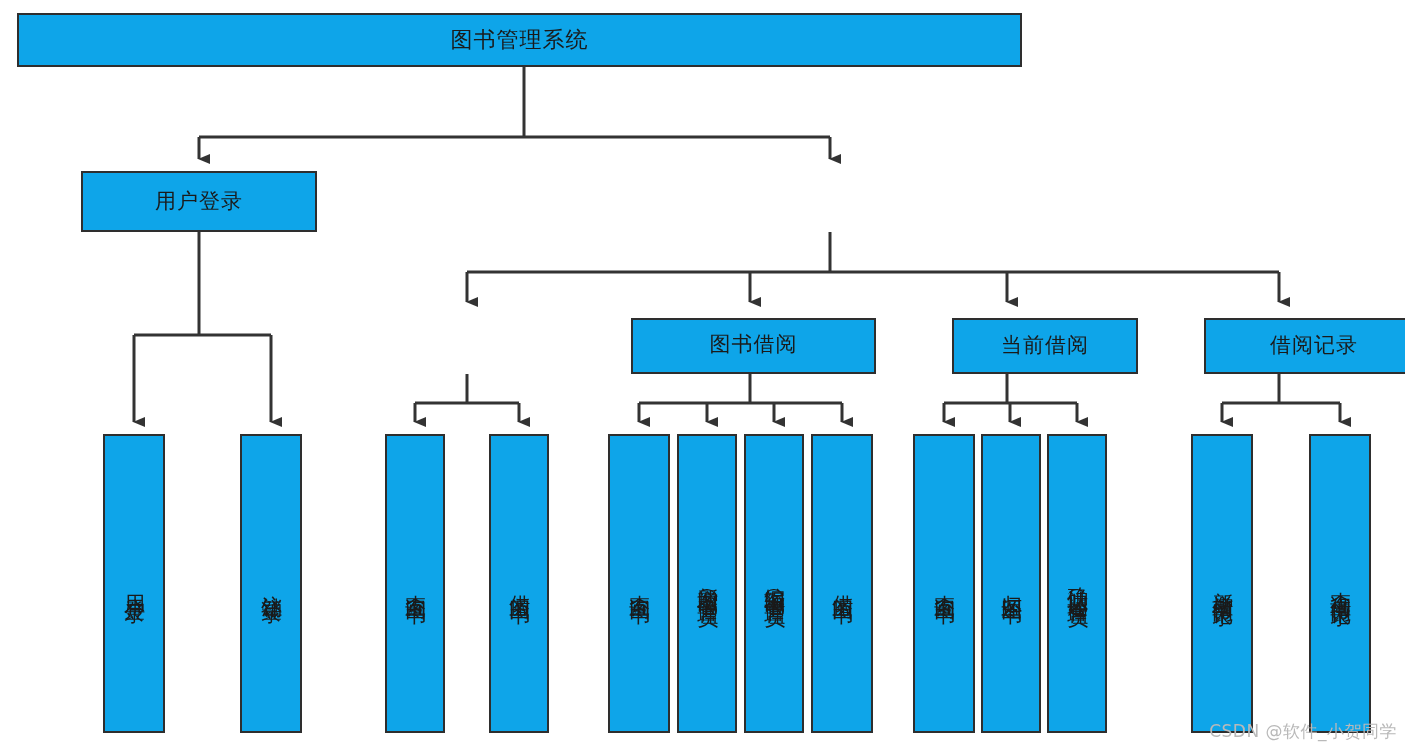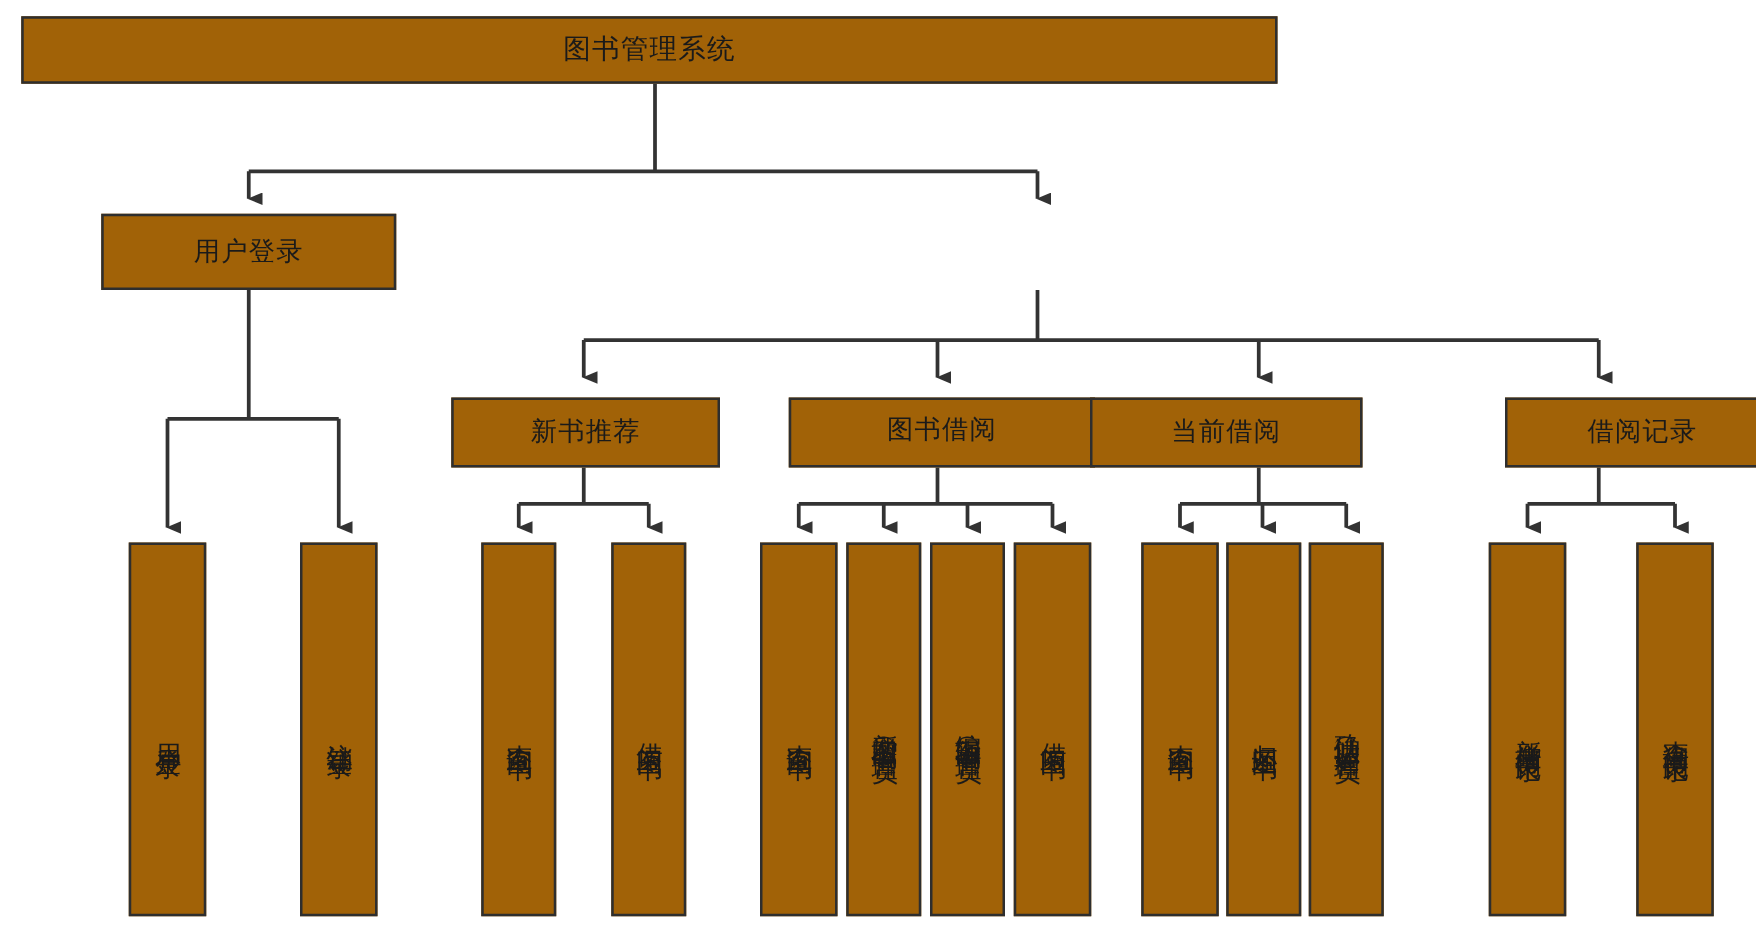--- a/index.html
+++ b/index.html
@@ -18,21 +18,21 @@
   }
   #wires{
     position:absolute;
     left:0;top:0;
     width:1405px;height:747px;
     pointer-events:none;
   }
   .node{
     position:absolute;
     box-sizing:border-box;
-    background:#a16207;
+    background:#0ea5e9;
     border:2px solid #2e2e2e;
     display:flex;
     align-items:center;
     justify-content:center;
     z-index:2;
   }
   .node-label{
     font-size:21px;
     line-height:1.12;
     letter-spacing:1px;
@@ -124,27 +124,24 @@
   </svg>
 
   <div class="node root" style="left:17px;top:13px;width:1005px;height:54px;">
     <span class="node-label">图书管理系统</span>
   </div>
 
   <div class="node level2" style="left:81px;top:171px;width:236px;height:61px;">
     <span class="node-label">用户登录</span>
   </div>
 
-  <div class="node level2" style="left:361px;top:318px;width:215px;height:56px;">
-    <span class="node-label">新书推荐</span>
-  </div>
   <div class="node level2" style="left:631px;top:318px;width:245px;height:56px;font-family:Liberation Mono, monospace;">
     <span class="node-label">图书借阅</span>
   </div>
-  <div class="node level2" style="left:872px;top:318px;width:218px;height:56px;">
+  <div class="node level2" style="left:952px;top:318px;width:186px;height:56px;">
     <span class="node-label">当前借阅</span>
   </div>
   <div class="node level2" style="left:1204px;top:318px;width:220px;height:56px;">
     <span class="node-label">借阅记录</span>
   </div>
 
   <div class="node leaf" style="left:103px;top:434px;width:62px;height:299px;">
     <span class="node-label">用户登录</span>
   </div>
   <div class="node leaf" style="left:240px;top:434px;width:62px;height:299px;">
@@ -181,13 +178,14 @@
     <span class="node-label">确认归还（管理员）</span>
   </div>
 
   <div class="node leaf" style="left:1191px;top:434px;width:62px;height:299px;">
     <span class="node-label">新增借阅记录</span>
   </div>
   <div class="node leaf" style="left:1309px;top:434px;width:62px;height:299px;">
     <span class="node-label">查询借阅记录</span>
   </div>
 
+  <div id="watermark">CSDN @软件_小贺同学</div>
 </div>
 
 </body></html>

